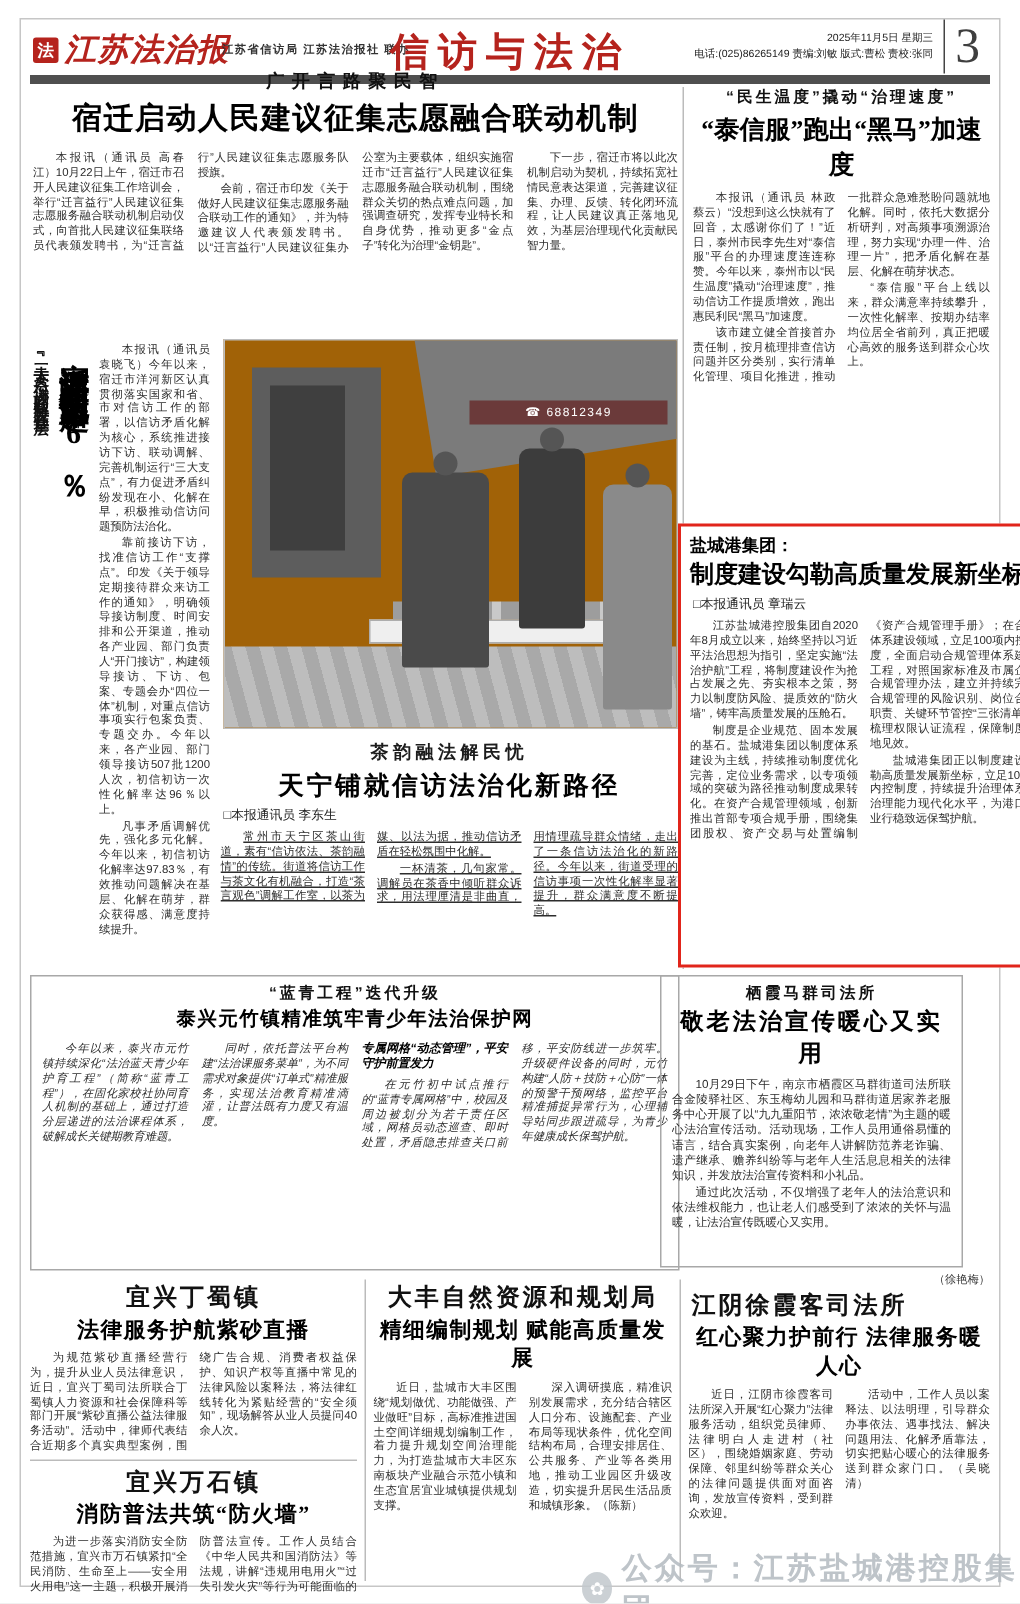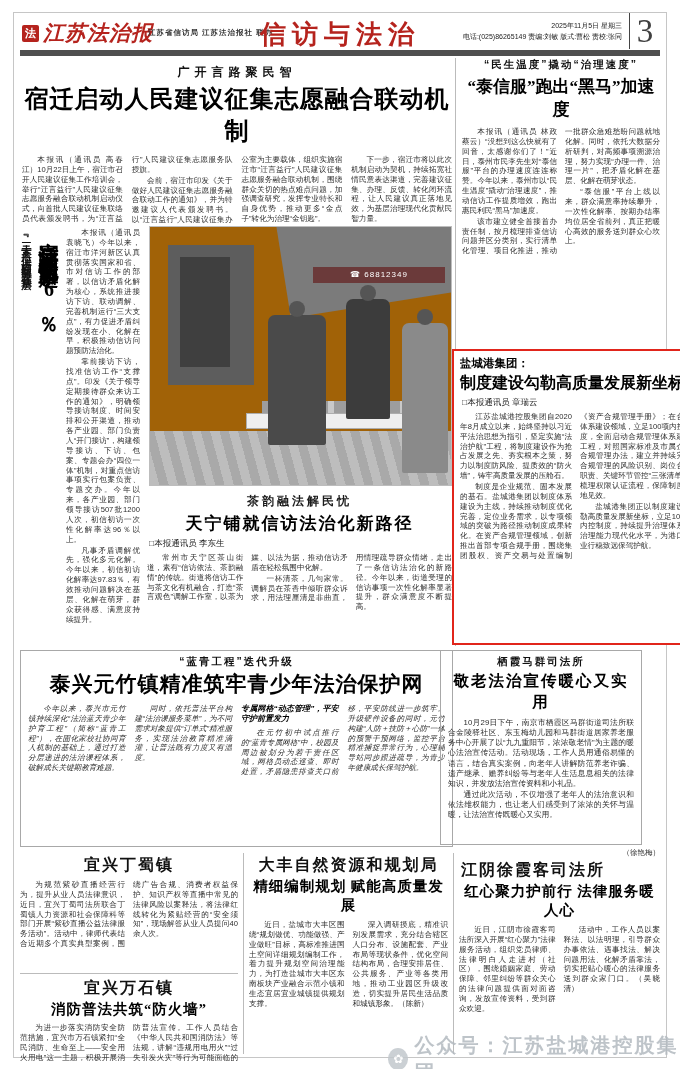--- a/index.html
+++ b/index.html
@@ -25,26 +25,26 @@
 
   
   .kicker{font-size:12px;font-weight:bold;text-align:center;letter-spacing:5px;color:#111;}
   .kicker-sm{font-size:10.5px;font-weight:bold;text-align:center;letter-spacing:2px;color:#111;}
   .headline{font-weight:bold;text-align:center;color:#000;font-family:"Liberation Serif","DejaVu Serif",serif;}
   .byline{font-size:8.5px;color:#222;margin:3px 0 2px 2px;}
   .bodytext{font-size:7.6px;line-height:1.3;text-align:justify;color:#2d2d2d;}
   .bodytext p{margin:0 0 1px 0;text-indent:2em;}
   .subhead{font-size:8px;font-weight:bold;margin:3px 0;text-indent:0;color:#000;}
   .cols2{column-count:2;column-gap:8px;}
-  .cols3{column-count:3;column-gap:8px;}
+  .cols3{column-count:3;column-gap:8px;text-decoration:underline;}
   .cols4{column-count:4;column-gap:9px;}
 
   
-  .art-suqian{position:absolute;left:22px;top:64px;width:430px;height:164px;}
-  .art-suqian .headline{font-size:24px;letter-spacing:1px;margin-top:2px;}
+  .art-suqian{position:absolute;left:22px;top:46px;width:430px;height:164px;}
+  .art-suqian .headline{font-size:20px;letter-spacing:1px;margin-top:2px;}
   .art-suqian .bodytext{margin-top:8px;height:104px;overflow:hidden;}
 
   
   .vline-main{position:absolute;left:455px;top:58px;width:1px;height:588px;background:#bbb;}
   .art-taixinfu{position:absolute;left:462px;top:58px;width:198px;height:286px;}
   .art-taixinfu .headline{font-size:17px;margin-top:3px;letter-spacing:0px;}
   .art-taixinfu .bodytext{margin-top:6px;height:228px;overflow:hidden;}
 
   
   .art-yancheng{position:absolute;left:452px;top:349px;width:248px;height:296px;
@@ -79,21 +79,21 @@
             background:repeating-linear-gradient(90deg,#9d9d9d 0 12px,#c9c9c9 12px 18px);}
   .ph-ground{position:absolute;left:0;bottom:0;width:100%;height:54px;
              background:repeating-linear-gradient(75deg,#bdbdbd 0 9px,#a9a9a9 9px 18px);}
   .art-tianning .cap-kicker{font-size:12px;font-weight:bold;text-align:center;letter-spacing:3px;margin-top:7px;}
   .art-tianning .headline{font-size:17px;letter-spacing:2px;margin-top:2px;}
   .art-tianning .bodytext{margin-top:3px;height:92px;overflow:hidden;}
 
   
   .art-taixing{position:absolute;left:20px;top:650px;width:433px;height:197px;
                border:1px solid #a8a8a8;box-sizing:border-box;padding:4px 7px;}
-  .art-taixing .headline{font-size:21px;letter-spacing:1px;margin-top:1px;}
+  .art-taixing .headline{font-size:13px;letter-spacing:1px;margin-top:1px;}
   .art-taixing .bodytext{margin-top:6px;height:140px;overflow:hidden;font-style:italic;}
 
   .art-qixia{position:absolute;left:440px;top:650px;width:202px;height:195px;
              border:1px solid #a8a8a8;box-sizing:border-box;padding:4px 7px;}
   .art-qixia .headline{font-size:15.5px;letter-spacing:2px;margin-top:2px;}
   .art-qixia .bodytext{margin-top:5px;height:150px;overflow:hidden;font-size:7.8px;}
 
   
   .bottom-v1{position:absolute;left:243px;top:853px;width:1px;height:201px;background:#bbb;}
   .bottom-v2{position:absolute;left:453px;top:853px;width:1px;height:201px;background:#bbb;}
@@ -228,20 +228,21 @@
       <p>通过此次活动，不仅增强了老年人的法治意识和依法维权能力，也让老人们感受到了浓浓的关怀与温暖，让法治宣传既暖心又实用。</p>
     </div>
   </div>
   <div class="qixia-credit">（徐艳梅）</div>
 
   <div class="bottom-v1"></div>
   <div class="bottom-v2"></div>
 
   <div class="art-dingshu">
     <div class="b-kicker">宜兴丁蜀镇</div>
+    <div class="b-head">法律服务护航紫砂直播</div>
     <div class="bodytext cols2">
       <p>为规范紫砂直播经营行为，提升从业人员法律意识，近日，宜兴丁蜀司法所联合丁蜀镇人力资源和社会保障科等部门开展“紫砂直播公益法律服务活动”。活动中，律师代表结合近期多个真实典型案例，围绕广告合规、消费者权益保护、知识产权等直播中常见的法律风险以案释法，将法律红线转化为紧贴经营的“安全须知”，现场解答从业人员提问40余人次。</p>
 
     </div>
   </div>
   <div class="hline-ds"></div>
   <div class="art-wanshi">
     <div class="b-kicker">宜兴万石镇</div>
     <div class="b-head">消防普法共筑“防火墙”</div>
     <div class="bodytext cols2">

